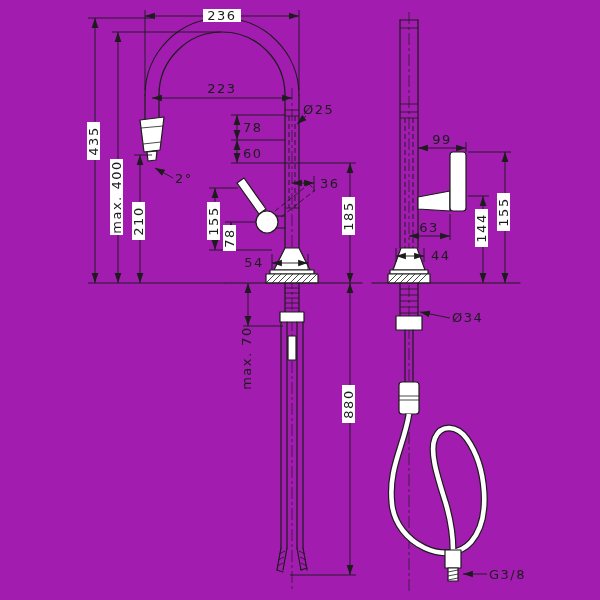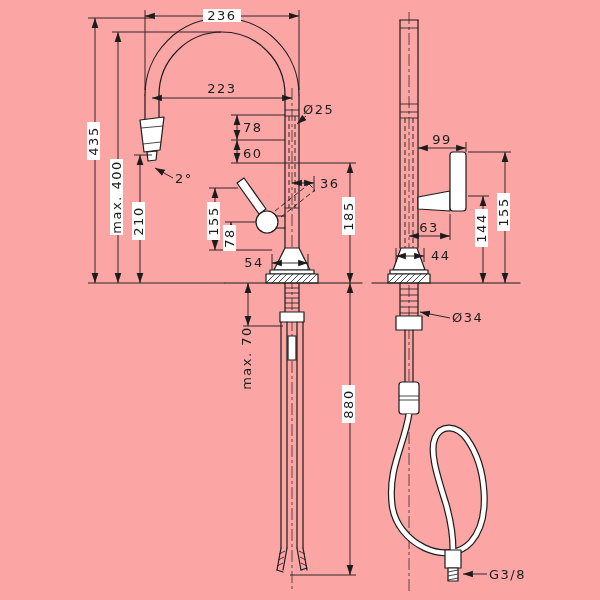--- a/index.html
+++ b/index.html
@@ -1,16 +1,16 @@
 <!DOCTYPE html>
 <html><head>
 <meta charset="utf-8">
 <style>
   html,body{margin:0;padding:0;background:#ffffff;}
-  .stage{width:600px;height:600px;background:#fca5a5;position:relative;overflow:hidden;}
+  .stage{width:600px;height:600px;background:#a21caf;position:relative;overflow:hidden;}
   svg{display:block;}
   .obj{fill:none;stroke:#1c1c1c;stroke-width:1.2;stroke-linejoin:round;stroke-linecap:round;}
   .objf{fill:#ffffff;stroke:#1c1c1c;stroke-width:1.2;stroke-linejoin:round;}
   .thin{fill:none;stroke:#1c1c1c;stroke-width:0.8;}
   .dim{fill:none;stroke:#1c1c1c;stroke-width:0.9;}
   .cl{fill:none;stroke:#1c1c1c;stroke-width:0.7;stroke-dasharray:12 3 3 3;}
   .hid{fill:none;stroke:#1c1c1c;stroke-width:0.9;stroke-dasharray:5 3;}
   .hoseo{fill:none;stroke:#1c1c1c;stroke-width:7;}
   .hosei{fill:none;stroke:#ffffff;stroke-width:4.6;}
   .dimtext{font-family:"DejaVu Sans","Liberation Sans",sans-serif;font-size:13px;letter-spacing:1.5px;fill:#1c1c1c;}

